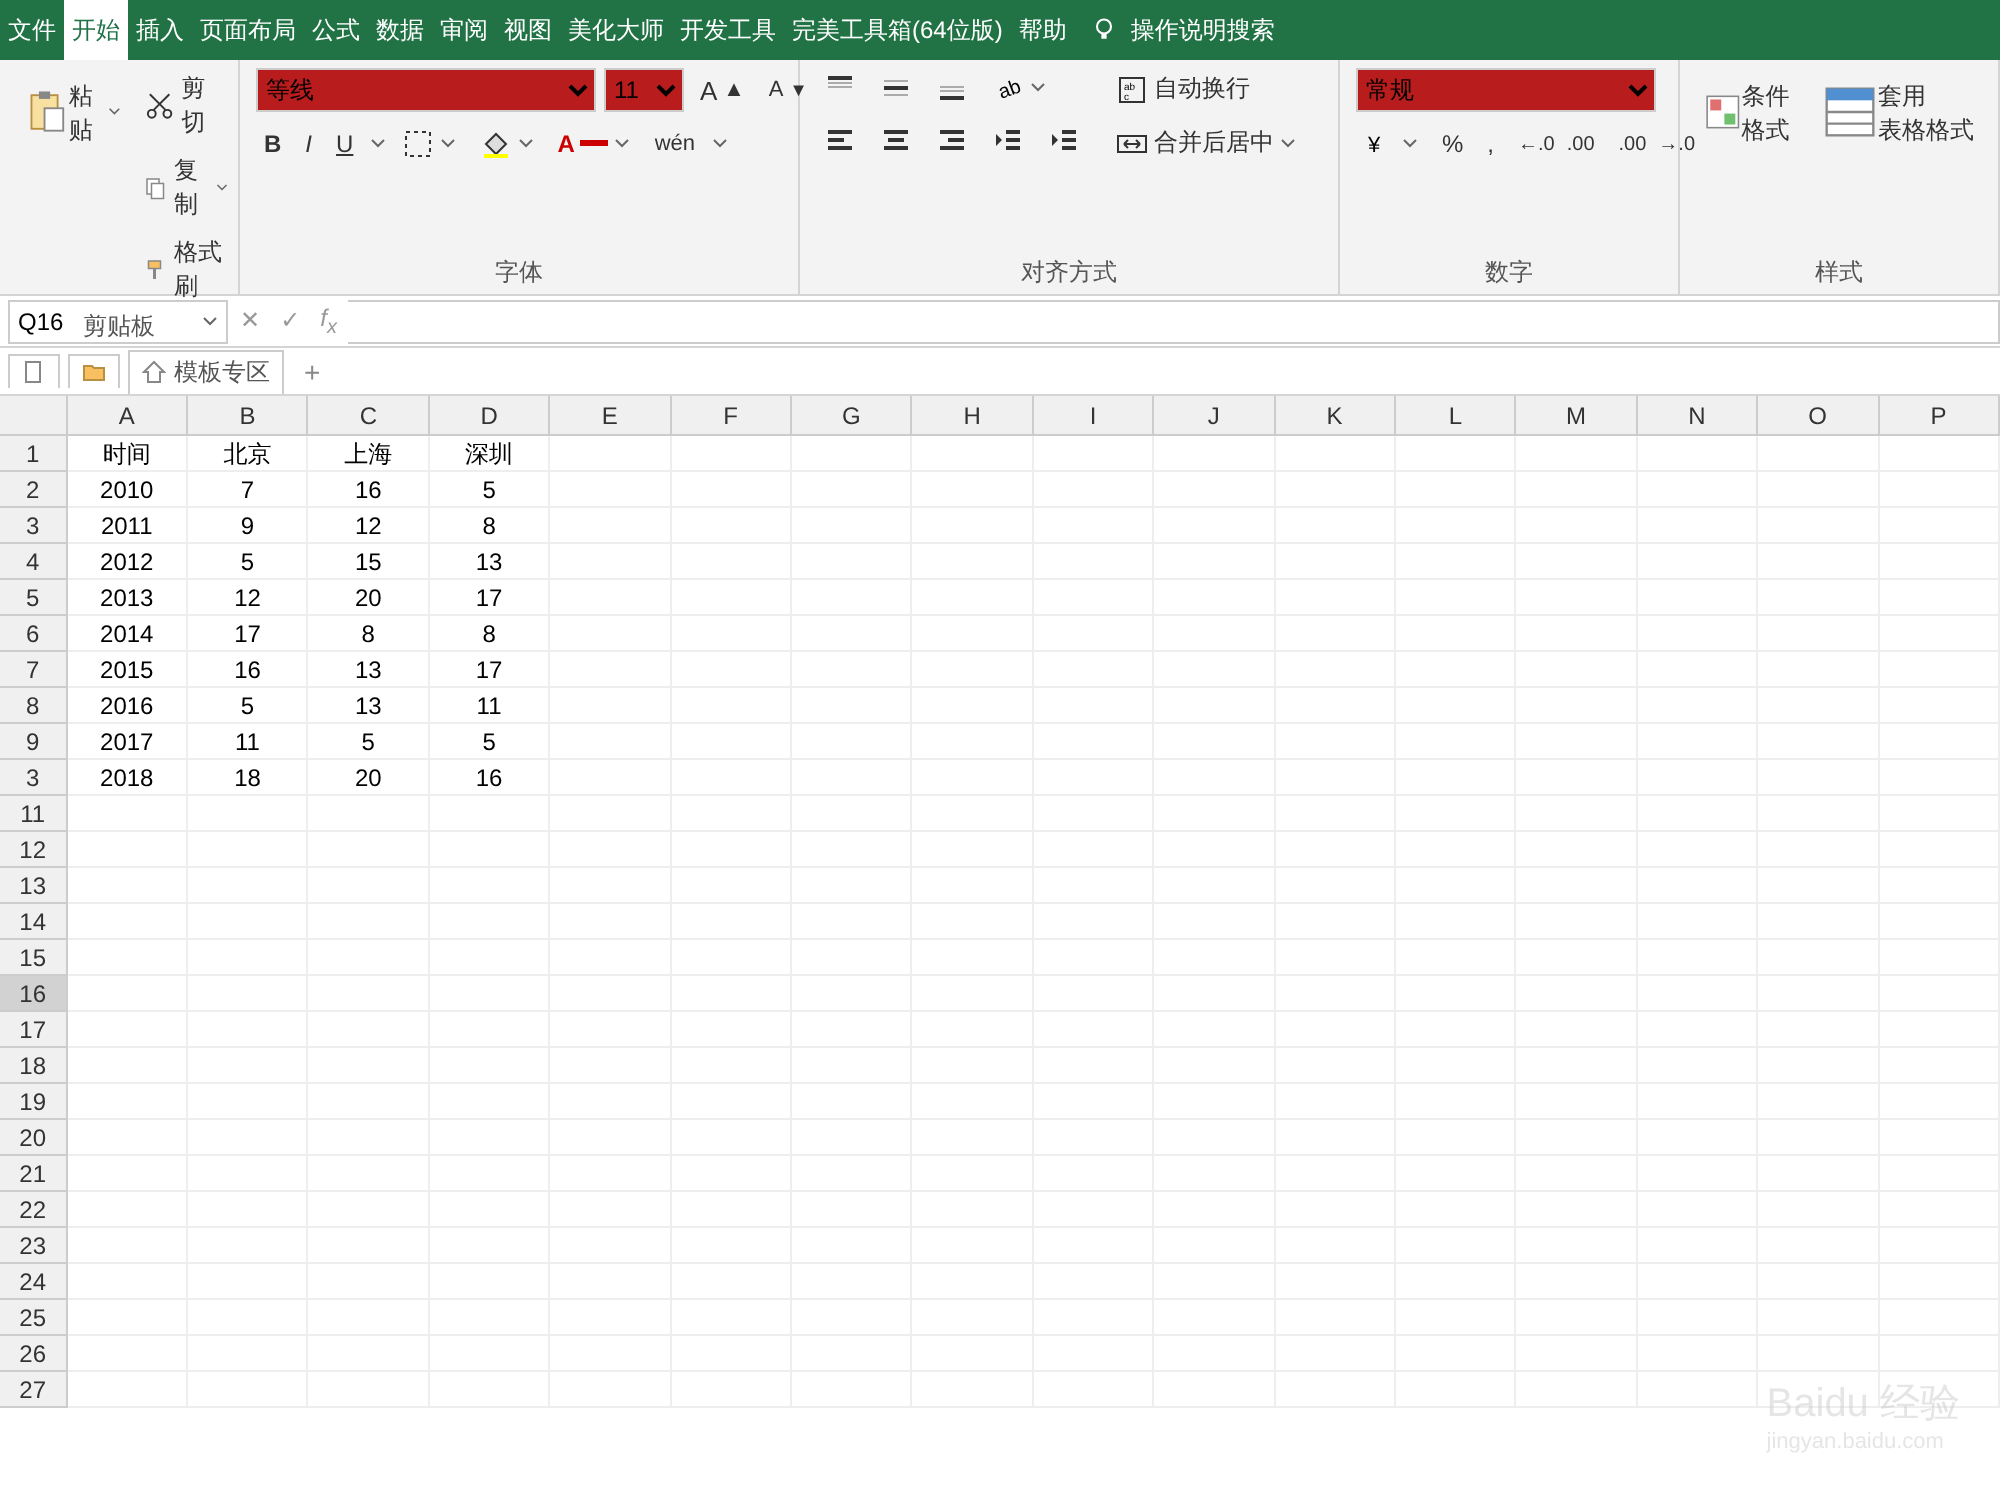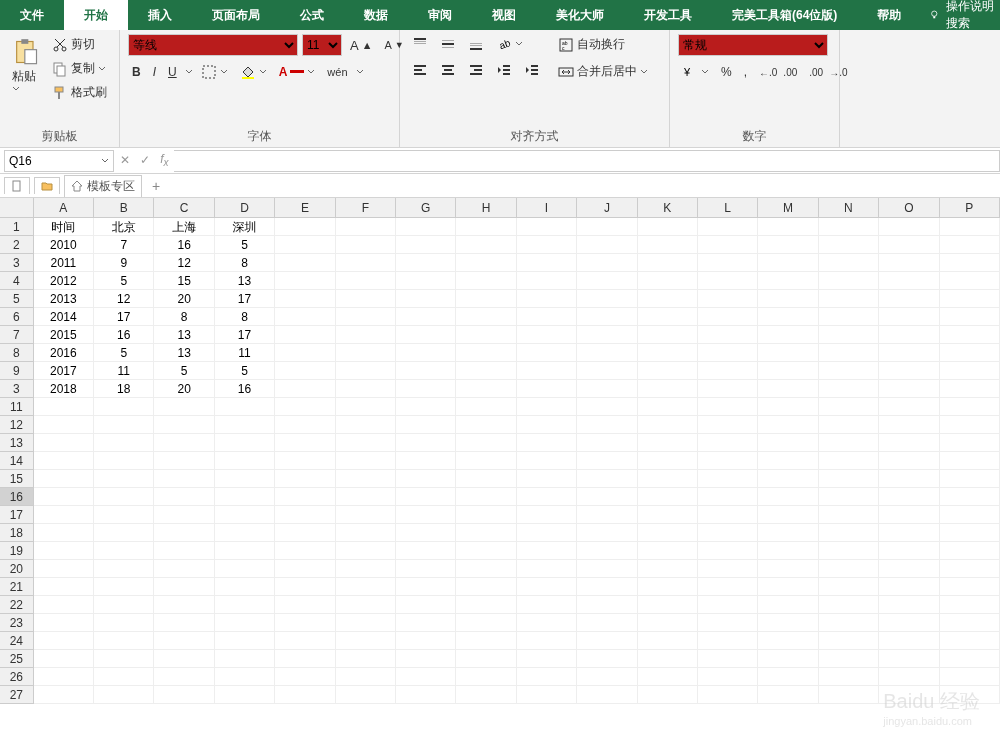--- a/index.html
+++ b/index.html
@@ -1,33 +1,33 @@
 <!DOCTYPE html>
 <html><head>
 <meta charset="utf-8">
 <style>
 * { margin:0; padding:0; box-sizing:border-box; font-family:"Microsoft YaHei",Arial,sans-serif; }
 body { width:1000px; height:749px; background:#fff; overflow:hidden; font-size:12px; }
 
 
 .tabs { display:flex; height:30px; background:#217346; color:#fff; align-items:center; }
-.tab { padding:0 20px; height:30px; line-height:30px; cursor:pointer; white-space:nowrap;font-weight:bold; }
+.tab { padding:0 4px; height:30px; line-height:30px; cursor:pointer; white-space:nowrap; }
 .tab.active { background:#fff; color:#217346; }
 .search-area { display:flex; align-items:center; margin-left:8px; }
 .search-area .bulb { width:14px; height:14px; margin-right:6px; }
 
 
 .ribbon { display:flex; height:118px; background:#f3f3f3; border-bottom:1px solid #d4d4d4; }
 .group { border-right:1px solid #d4d4d4; padding:4px 8px 2px 8px; display:flex; flex-direction:column; justify-content:space-between; }
 .group-label { text-align:center; color:#555; height:18px; line-height:18px; font-size:12px; }
 .group-body { flex:1; display:flex; align-items:flex-start; }
 .col { display:flex; flex-direction:column; gap:3px; }
 .row { display:flex; align-items:center; gap:4px; }
 .btn { padding:2px 4px; cursor:pointer; display:flex; align-items:center; gap:3px; color:#333; }
-.big-btn { display:flex; flex-direction:column; align-items:flex-start; cursor:pointer; padding:4px; }
+.big-btn { display:flex; align-items:center; cursor:pointer; padding:4px; }
 .big-btn .lbl { margin-top:2px; color:#333; }
 .icon { width:16px; height:16px; display:inline-block; }
 .icon-big { width:28px; height:28px; }
 select.combo { height:22px; border:1px solid #ccc; background:#b91c1c; font-size:12px; }
 .drop-arrow { width:8px; height:8px; display:inline-block; }
 
 
 .fbar { display:flex; height:26px; border-bottom:1px solid #d4d4d4; align-items:center; }
 .namebox { width:110px; height:22px; border:1px solid #ccc; margin:2px 0 2px 4px; display:flex; align-items:center; justify-content:space-between; padding:10px 4px; }
 .fbar-btns { display:flex; align-items:center; padding:0 6px; gap:10px; color:#999; }
@@ -289,20 +289,43 @@
         <span class="btn" style="font-size:10px">
             <span>.00</span>
             <br>
             <span>→.0</span>
           </span>
       </div>
     </div>
     <div class="group-label">数字</div>
   </div>
 
+  <div class="group" style="flex:1">
+    <div class="group-body">
+      <div class="big-btn">
+        <svg class="icon-big" viewBox="0 0 24 24">
+            <rect x="2" y="2" width="20" height="20" fill="#fff" stroke="#888"></rect>
+            <rect x="4" y="4" width="7" height="7" fill="#e07070"></rect>
+            <rect x="13" y="13" width="7" height="7" fill="#70c070"></rect>
+          </svg>
+        <span class="lbl">条件格式</span>
+      </div>
+      <div class="big-btn">
+        <svg class="icon-big" viewBox="0 0 24 24">
+            <rect x="2" y="2" width="20" height="20" fill="#fff" stroke="#888"></rect>
+            <rect x="2" y="2" width="20" height="5" fill="#5090d0"></rect>
+            <line x1="2" y1="12" x2="22" y2="12" stroke="#888"></line>
+            <line x1="2" y1="17" x2="22" y2="17" stroke="#888"></line>
+          </svg>
+        <span class="lbl" style="white-space:pre">套用
+表格格式</span>
+      </div>
+    </div>
+    <div class="group-label">样式</div>
+  </div>
 </div>
 
 <div class="fbar">
   <div class="namebox">
     <span>Q16</span>
     <svg class="drop-arrow" viewBox="0 0 8 8">
         <path d="M1 2l3 3 3-3" stroke="#666" fill="none"></path>
       </svg>
   </div>
   <div class="fbar-btns">

